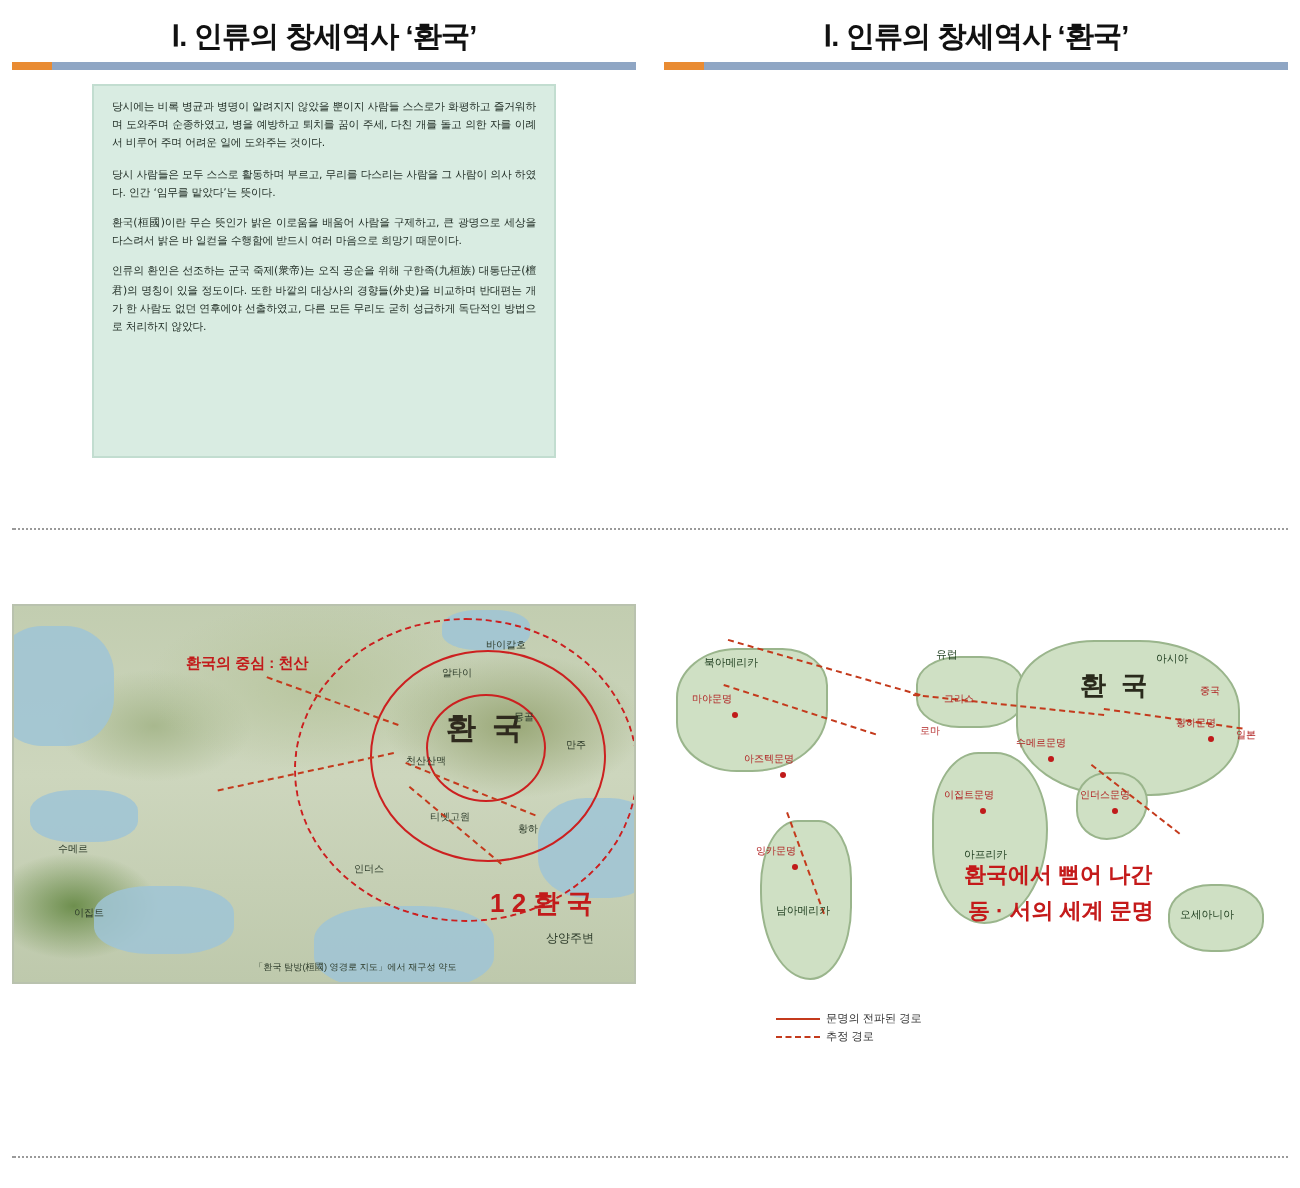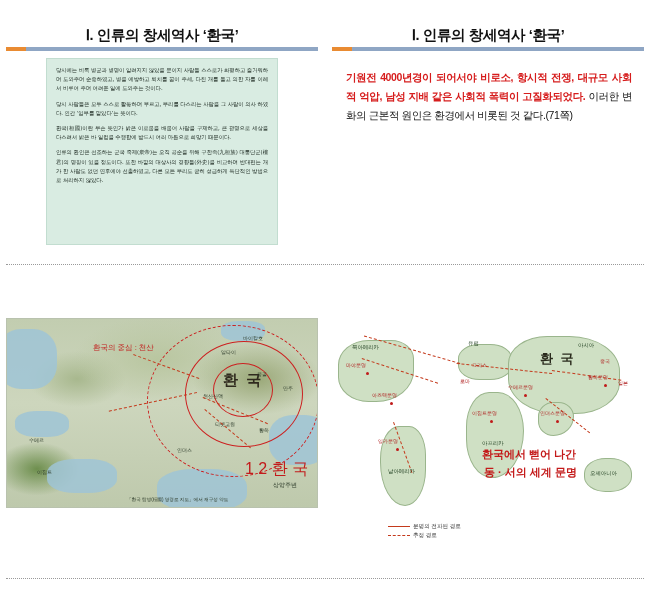--- a/index.html
+++ b/index.html
@@ -18,21 +18,20 @@
   .page {
     position: relative;
     width: 650px;
     height: 594px;
   }
 
   
   .slide {
     position: absolute;
     box-sizing: border-box;
-    margin-top: 16px;
   }
   .slide-title-row {
     position: relative;
     height: 26px;
     margin-bottom: 4px;
   }
   .slide-title {
     text-align: center;
     font-size: 14.5px;
     font-weight: bold;
@@ -145,21 +144,21 @@
     line-height: 11px;
   }
   .red-ellipse {
     position: absolute;
     border: 1.4px solid #cc2020;
     border-radius: 50%;
   }
   .red-text {
     position: absolute;
     color: #c21b1b;
-    font-weight: normal;
+    font-weight: bold;
     white-space: nowrap;
   }
   .big-hanguk {
     position: absolute;
     font-size: 15px;
     font-weight: bold;
     color: #2f2a1e;
     letter-spacing: 2px;
   }
   .map-caption {
@@ -268,23 +267,20 @@
     </div>
   </div>
 
   <div class="slide" id="slide-tr">
     <div class="slide-title-row">
       <div class="slide-title">Ⅰ. 인류의 창세역사 ‘환국’</div>
       <div class="title-rule"></div>
       <div class="title-rule-accent"></div>
     </div>
     <div class="quote-body">
-      <p>
-        <span class="hl-red">기원전 4000년경이 되어서야 비로소, 항시적 전쟁, 대규모 사회적 억압, 남성 지배 같은 사회적 폭력이 고질화되었다.</span><span> 이러한 변화의 근본적 원인은 환경에서 비롯된 것 같다.(71쪽)</span>
-      </p>
     </div>
   </div>
 
   <div class="hsep" id="sep1"></div>
 
   <div class="slide" id="slide-bl">
     <div class="map-box">
       <div class="map1-bg"></div>
 
       <div class="map1-water" style="left:-10px; top:10px; width:60px; height:60px;"></div>
@@ -307,21 +303,21 @@
       <div class="map1-label" style="left:30px; top:150px;">이집트</div>
       <div class="map1-label" style="left:170px; top:128px;">인더스</div>
       <div class="map1-label" style="left:252px; top:108px;">황하</div>
       <div class="map1-label" style="left:196px; top:74px;">천산산맥</div>
       <div class="map1-label" style="left:236px; top:16px;">바이칼호</div>
       <div class="map1-label" style="left:214px; top:30px;">알타이</div>
       <div class="map1-label" style="left:250px; top:52px;">몽골</div>
       <div class="map1-label" style="left:208px; top:102px;">티벳고원</div>
       <div class="map1-label" style="left:276px; top:66px;">만주</div>
 
-      <div class="red-text" style="left:238px; top:140px; font-size:16px;">1 2 환 국</div>
+      <div class="red-text" style="left:238px; top:140px; font-size:13px;">1 2 환 국</div>
       <div class="map1-label" style="left:266px; top:162px; font-size:6px;">상양주변</div>
       <div class="map1-label" style="left:120px; top:178px; font-size:4.6px;">「환국 탐방(桓國) 영경로 지도」에서 재구성 약도</div>
 
       <div class="route" style="left:196px; top:78px; width:70px; transform:rotate(22deg);"></div>
       <div class="route" style="left:190px; top:74px; width:90px; transform:rotate(168deg);"></div>
       <div class="route" style="left:192px; top:60px; width:70px; transform:rotate(200deg);"></div>
       <div class="route" style="left:198px; top:90px; width:60px; transform:rotate(40deg);"></div>
     </div>
 
   </div>

